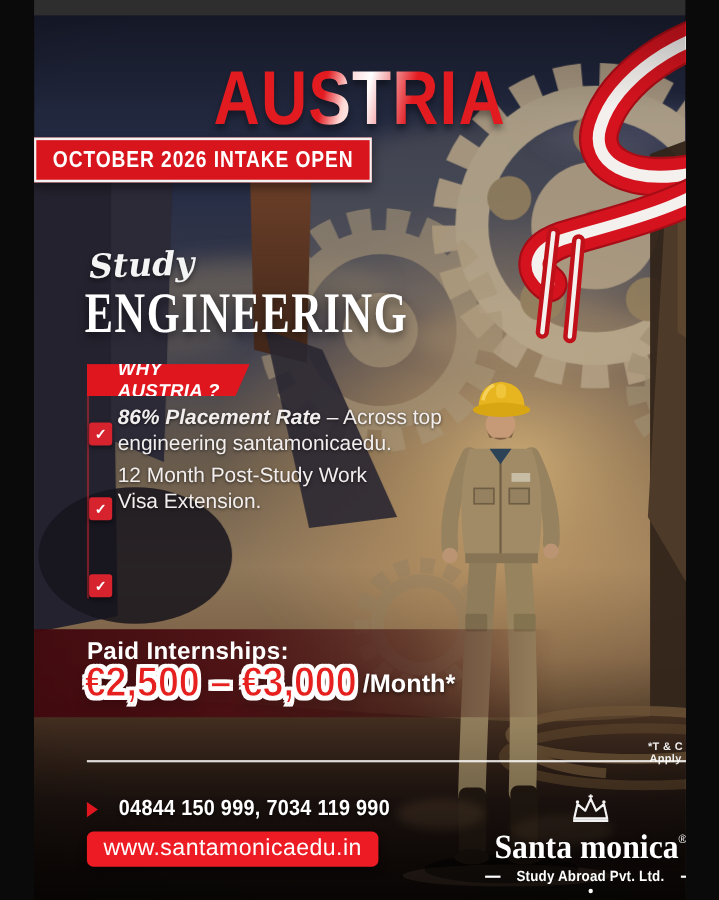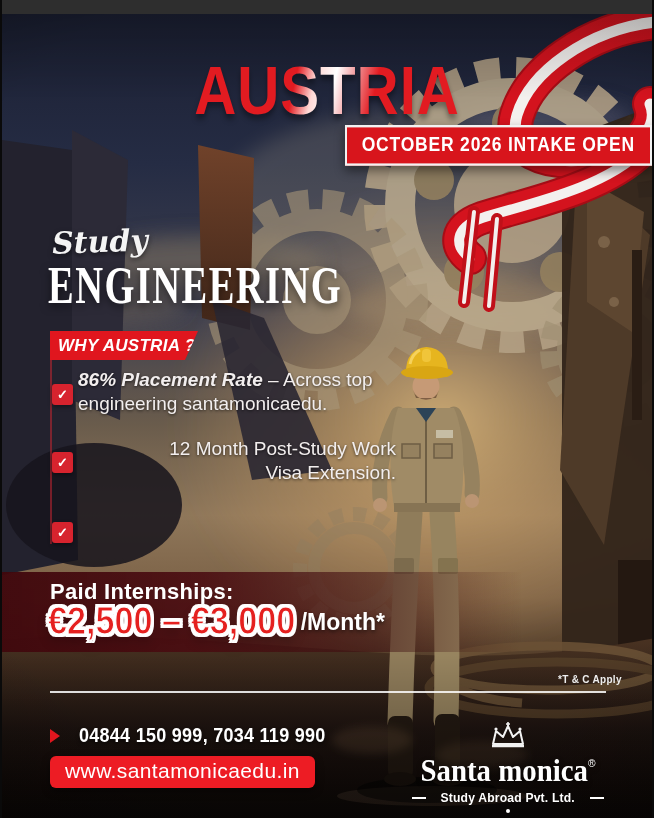--- a/index.html
+++ b/index.html
@@ -1,17 +1,17 @@
 <!DOCTYPE html>
 <html><head>
 <meta charset="utf-8">
 <style>
   html,body{margin:0;padding:0;background:#0a0a0a;}
   .stage{
-    position:relative;width:650px;height:818px;margin:0 auto;overflow:hidden;
+    position:relative;width:592px;height:818px;margin:0 auto;overflow:hidden;
     background:#14100d;font-family:"Liberation Sans",sans-serif;
     -webkit-font-smoothing:antialiased;
   }
   .top-strip{position:absolute;left:0;top:0;width:100%;height:14px;background:#2e2e2e;z-index:6;}
   .scene{position:absolute;left:0;top:0;width:654px;height:818px;z-index:0;}
   .vignette{
     position:absolute;inset:0;z-index:1;pointer-events:none;
     background:
       radial-gradient(ellipse 120% 90% at 50% 45%, rgba(0,0,0,0) 55%, rgba(0,0,0,.38) 100%),
       linear-gradient(180deg, rgba(0,0,0,.25) 0%, rgba(0,0,0,0) 12%, rgba(0,0,0,0) 80%, rgba(0,0,0,.45) 100%);
@@ -19,47 +19,47 @@
   .txt{position:absolute;z-index:5;color:#fff;}
 
   
   .title-wrap{left:0;right:0;top:50px;text-align:center;transform:scale(.94,1.12);transform-origin:50% 0;
     filter:drop-shadow(0 4px 3px rgba(0,0,0,.4));}
   .title-text{
     display:inline-block;font-weight:700;font-size:62px;letter-spacing:1px;
     background:linear-gradient(105deg,#e21b21 38%,#ffd9d6 45%,#ffffff 52%,#e21b21 67%);
     -webkit-background-clip:text;background-clip:text;color:transparent;-webkit-text-fill-color:transparent;
   }
-  .intake-wrap{left:0;right:0;top:125px;text-align:right;}
+  .intake-wrap{left:0;right:0;top:125px;text-align:left;}
   .intake-box{
     display:inline-block;background:#d8151c;border:2px solid #f2f2f2;color:#fff;
     font-weight:700;font-size:17.5px;letter-spacing:.8px;padding:4px 15px 5px;
     transform:scaleY(1.2);transform-origin:50% 0;box-shadow:0 4px 9px rgba(0,0,0,.45);
   }
 
   
   .study{left:50px;top:224px;font-family:"DejaVu Serif",serif;font-style:italic;font-weight:700;
     font-size:30px;color:#f4f4f4;transform:rotate(-2deg);text-shadow:0 2px 5px rgba(0,0,0,.55);}
   .course{left:46px;top:256px;font-family:"Liberation Serif",serif;font-weight:700;font-size:52px;
     letter-spacing:2px;white-space:nowrap;transform:scaleX(.74);transform-origin:0 50%;
     text-shadow:0 3px 10px rgba(0,0,0,.55);}
   .why-banner{left:48px;top:331px;width:148px;height:29px;background:#e0161e;
     clip-path:polygon(0 0,100% 0,calc(100% - 13px) 100%,0 100%);
-    display:flex;align-items:center;padding-left:8px;box-sizing:border-box;
+    display:flex;align-items:center;padding-left:28px;box-sizing:border-box;
     font-style:italic;font-weight:700;font-size:17px;letter-spacing:.3px;}
 
   
   .connector{left:48px;top:358px;width:2px;height:186px;background:rgba(199,38,49,.55);z-index:4;}
   .cb{width:21px;height:21px;left:50px;background:#d7232e;border-radius:3px;display:flex;
     align-items:center;justify-content:center;font-size:13px;font-weight:700;color:#fff;
     box-shadow:0 2px 4px rgba(0,0,0,.4);}
   .cb1{top:384px;} .cb2{top:452px;} .cb3{top:522px;}
   .benefit{left:76px;width:318px;font-size:19px;line-height:24px;color:#f2eeee;
     text-shadow:0 1px 3px rgba(0,0,0,.65);}
-  .b1{top:368px;} .b2{top:437px;text-align:right;} .b3{top:506px;}
+  .b1{top:368px;} .b2{top:421px;} .b3{top:506px;}
   .bi{font-weight:700;font-style:italic;}
   .bline{white-space:nowrap;}
 
   
   .band{position:absolute;left:0;top:572px;width:100%;height:80px;z-index:3;
     background:linear-gradient(90deg,rgba(64,8,13,.96) 0%,rgba(74,12,17,.9) 30%,rgba(60,10,14,.5) 58%,rgba(50,8,12,0) 80%);}
   .paid-label{left:48px;top:579px;font-weight:700;font-size:22px;letter-spacing:.3px;}
   .price-row{left:46px;top:600px;white-space:nowrap;}
   .price{
     display:inline-block;font-weight:700;font-size:38px;letter-spacing:0;color:#e5201f;

